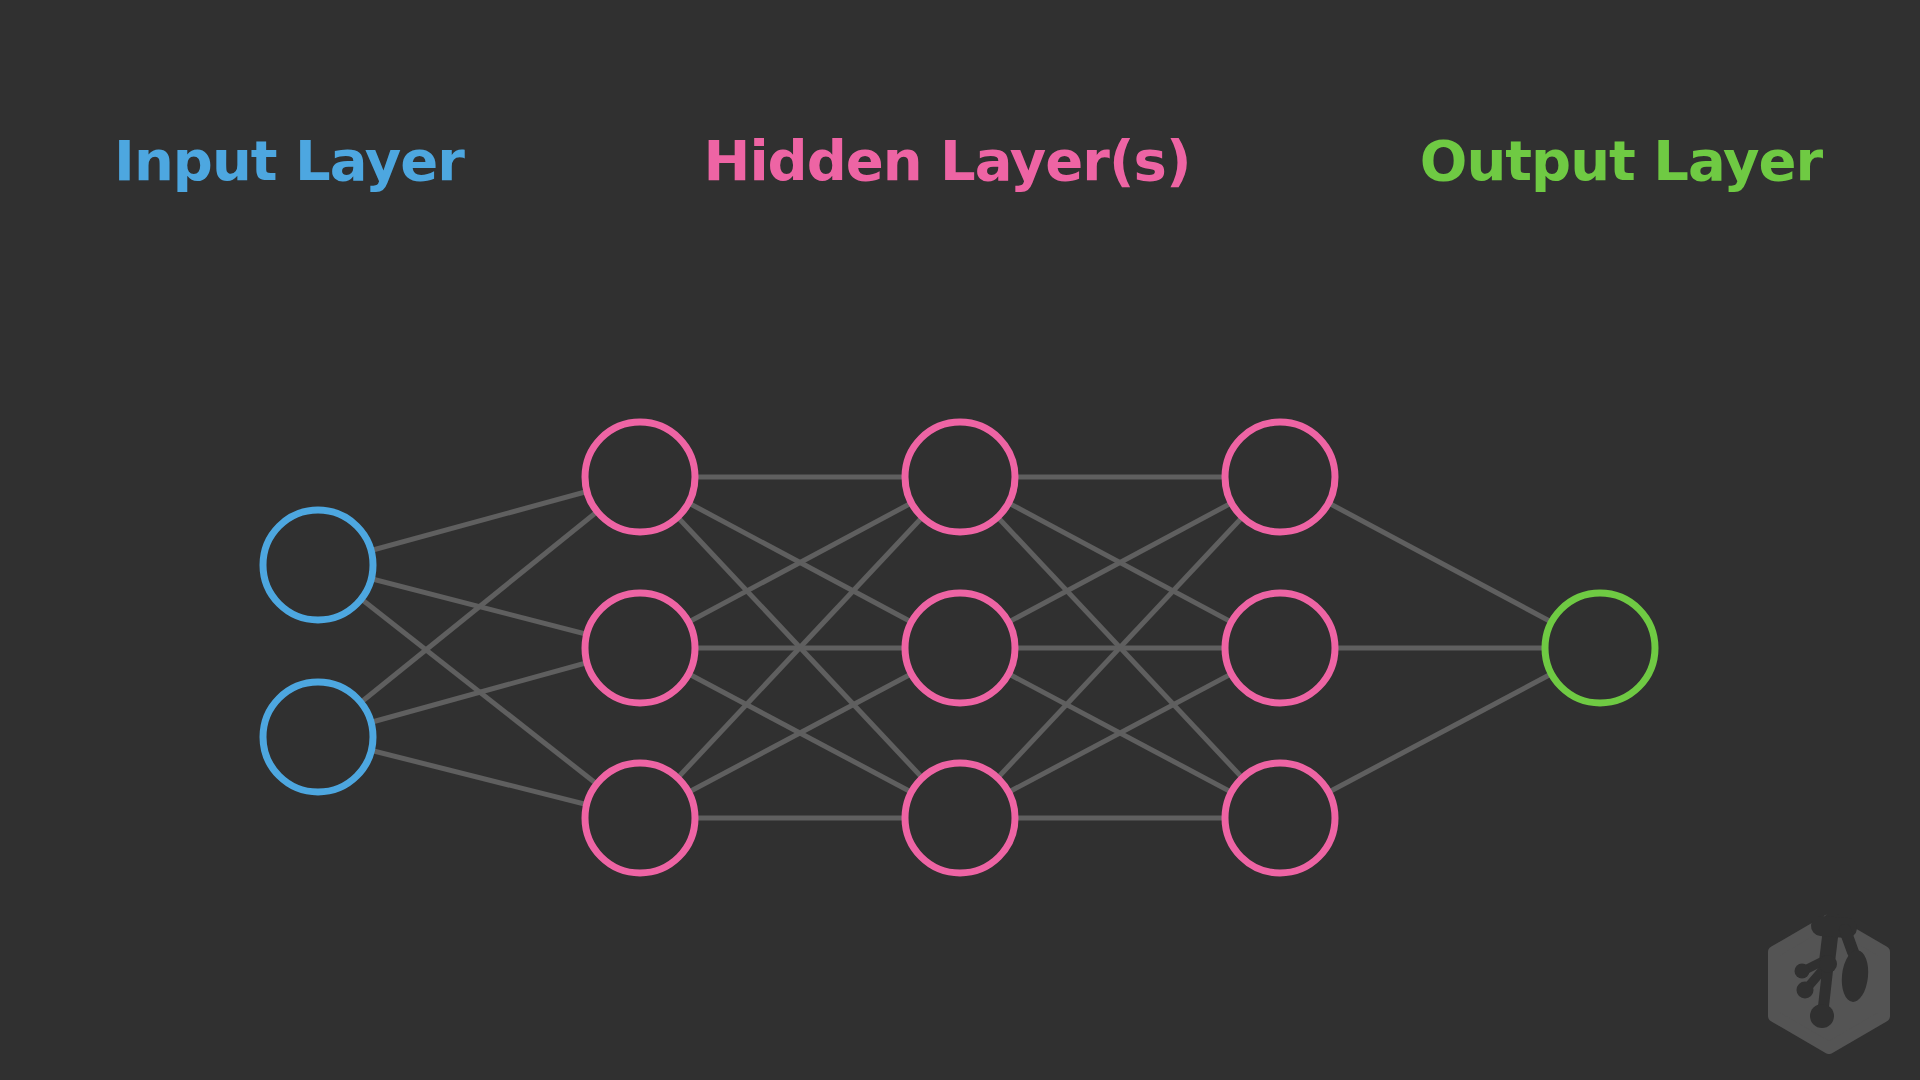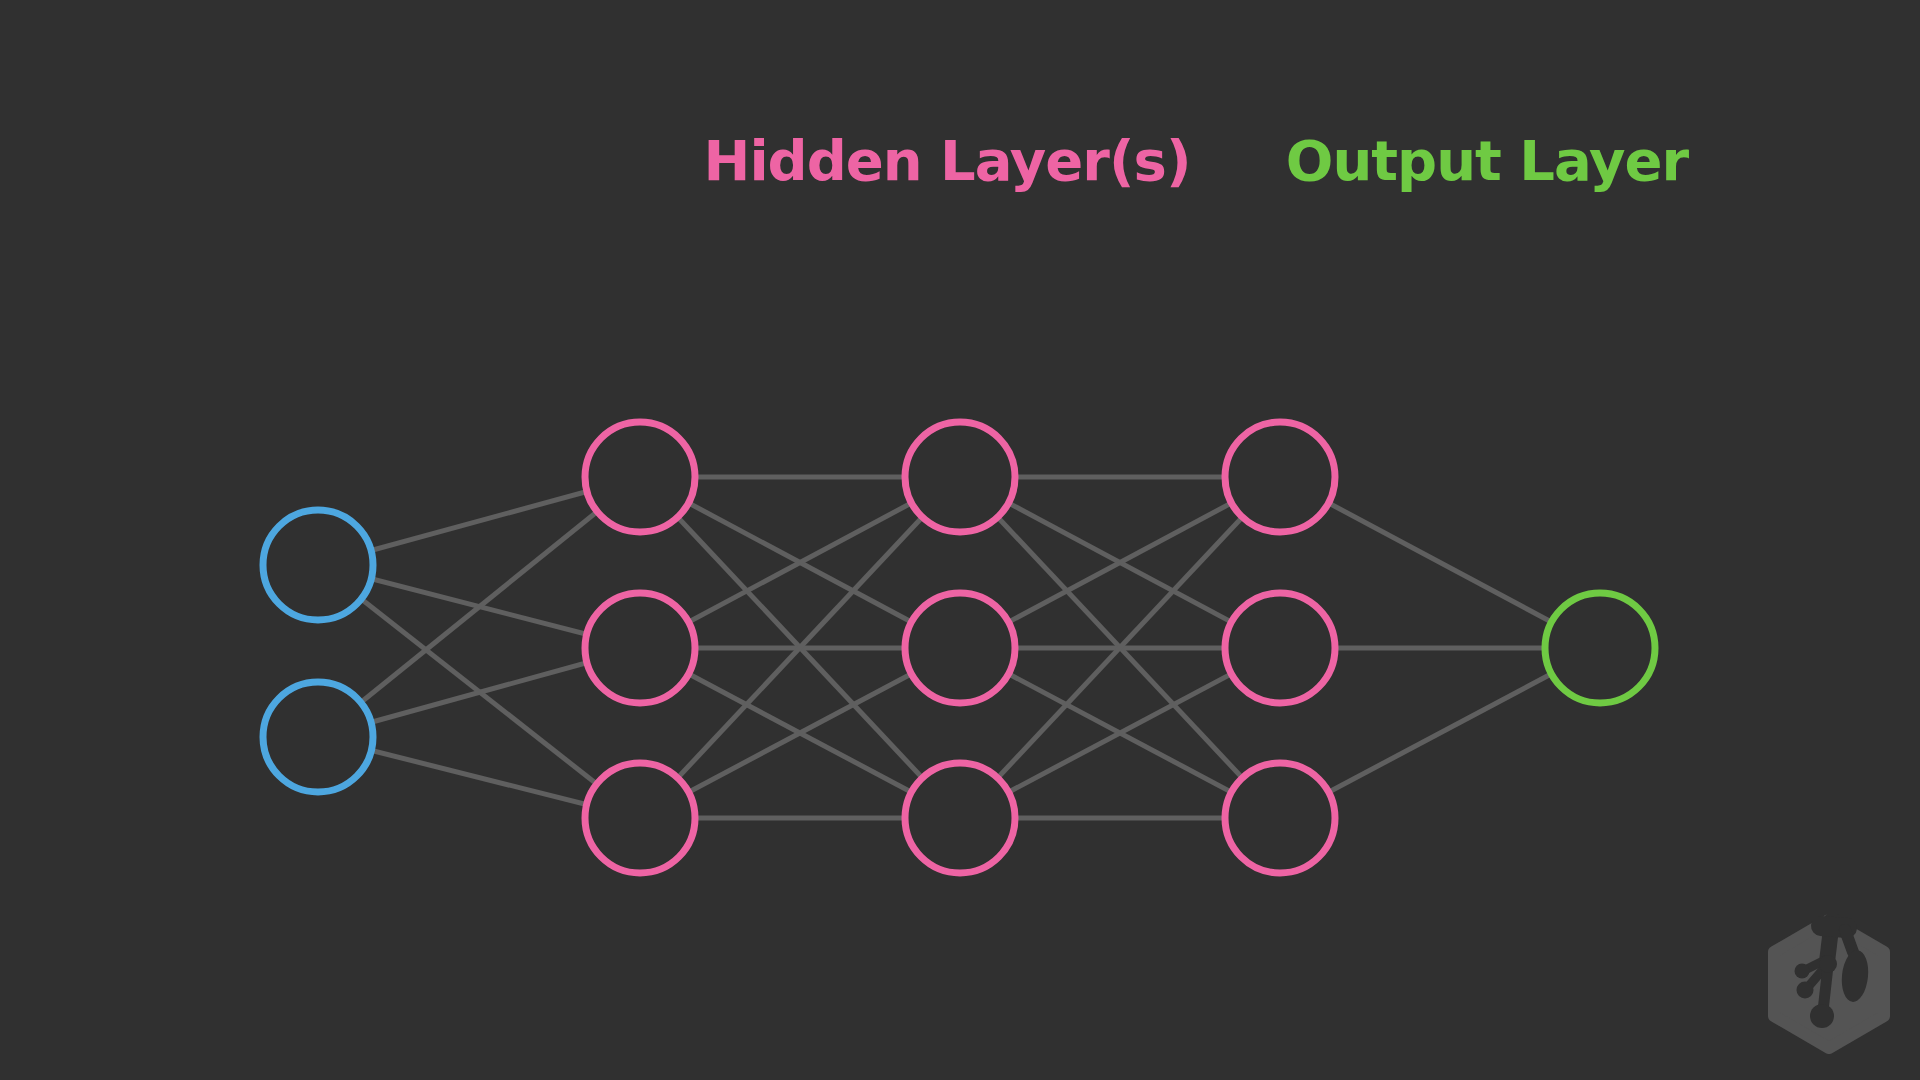--- a/index.html
+++ b/index.html
@@ -30,21 +30,21 @@
     top: 130px;
     transform: translateX(-50%);
     font-size: 56px;
     font-weight: bold;
     letter-spacing: -1px;
     white-space: nowrap;
     line-height: 1.1;
   }
   .label-input  { left: 289px; }
   .label-hidden { left: 923px; }
-  .label-output { left: 1487px; }
+  .label-output { left: 1621px; }
   .logo {
     position: absolute;
     left: 1763px;
     top: 914px;
     width: 132px;
     height: 140px;
   }
 </style>
 </head>
 <body>
@@ -86,20 +86,21 @@
       <circle cx="640" cy="818" r="55" fill="#303030" stroke="#ee64a4" stroke-width="7"></circle>
       <circle cx="960" cy="477" r="55" fill="#303030" stroke="#ee64a4" stroke-width="7"></circle>
       <circle cx="960" cy="648" r="55" fill="#303030" stroke="#ee64a4" stroke-width="7"></circle>
       <circle cx="960" cy="818" r="55" fill="#303030" stroke="#ee64a4" stroke-width="7"></circle>
       <circle cx="1280" cy="477" r="55" fill="#303030" stroke="#ee64a4" stroke-width="7"></circle>
       <circle cx="1280" cy="648" r="55" fill="#303030" stroke="#ee64a4" stroke-width="7"></circle>
       <circle cx="1280" cy="818" r="55" fill="#303030" stroke="#ee64a4" stroke-width="7"></circle>
       <circle cx="1600" cy="648" r="55" fill="#303030" stroke="#6fca43" stroke-width="7"></circle>
     </svg>
 
+  <div class="layer-label label-input" style="color: rgb(77, 167, 224);">Input Layer</div>
 
   <div class="layer-label label-hidden" style="color: rgb(238, 100, 164); margin-left: 24px;">Hidden Layer(s)</div>
 
   <div class="layer-label label-output" style="color: rgb(111, 202, 67);">Output Layer</div>
 
   <svg class="logo" viewBox="0 0 132 140" xmlns="http://www.w3.org/2000/svg">
 
     <path d="M 66 6 L 121 38 L 121 102 L 66 134 L 11 102 L 11 38 Z" fill="var(--logo-color)" stroke="var(--logo-color)" stroke-width="12" stroke-linejoin="round"></path>
 
     <g stroke="var(--bg)" fill="none" stroke-linecap="round">

